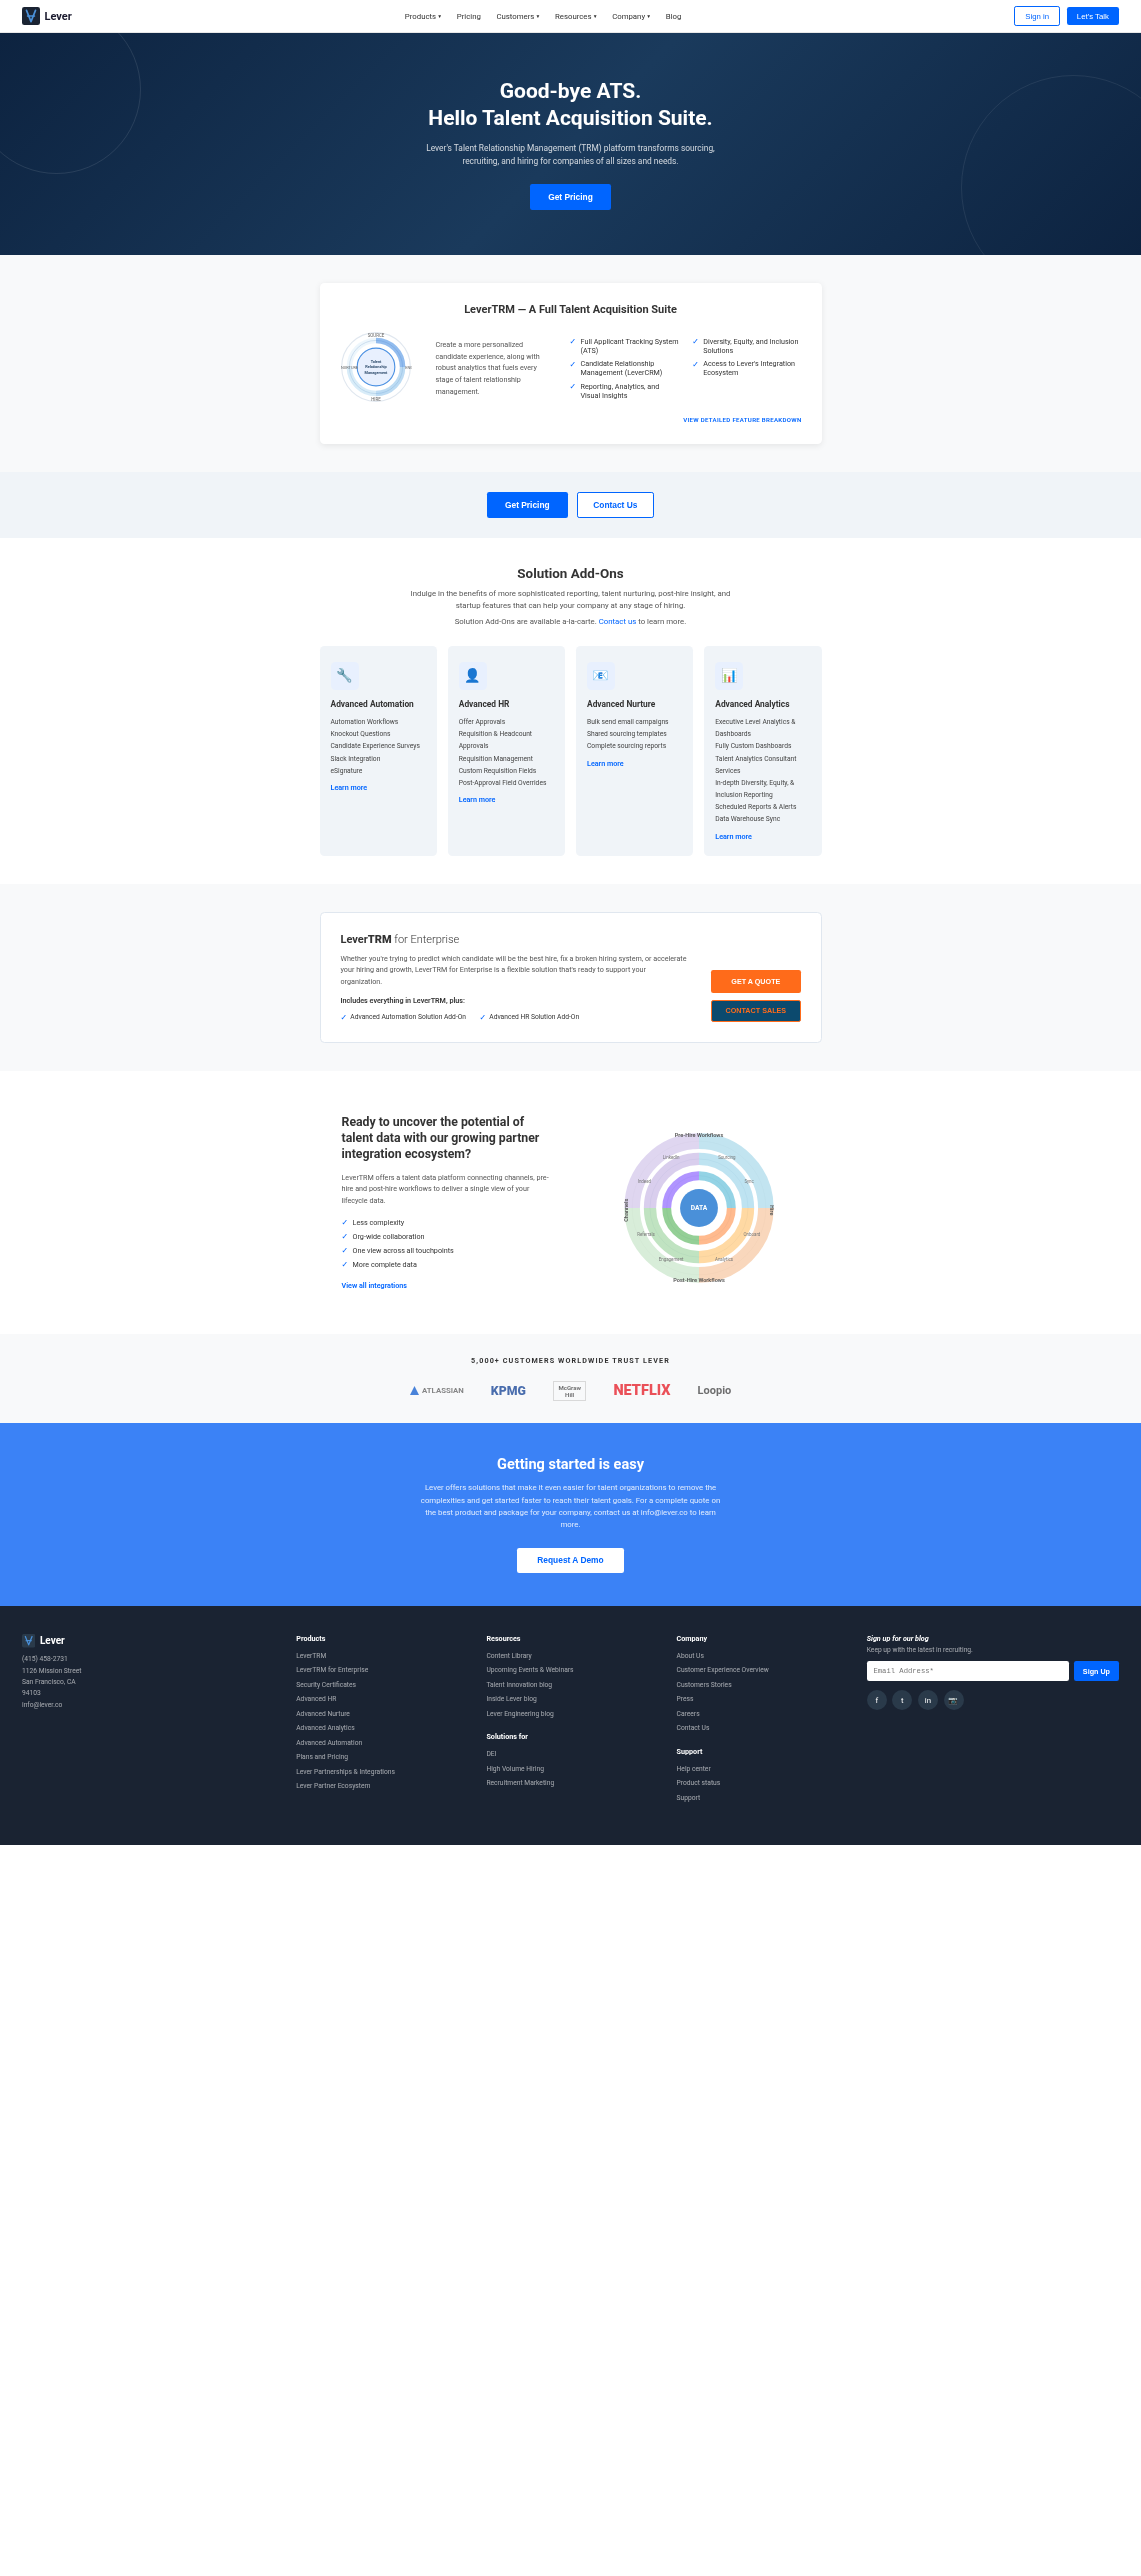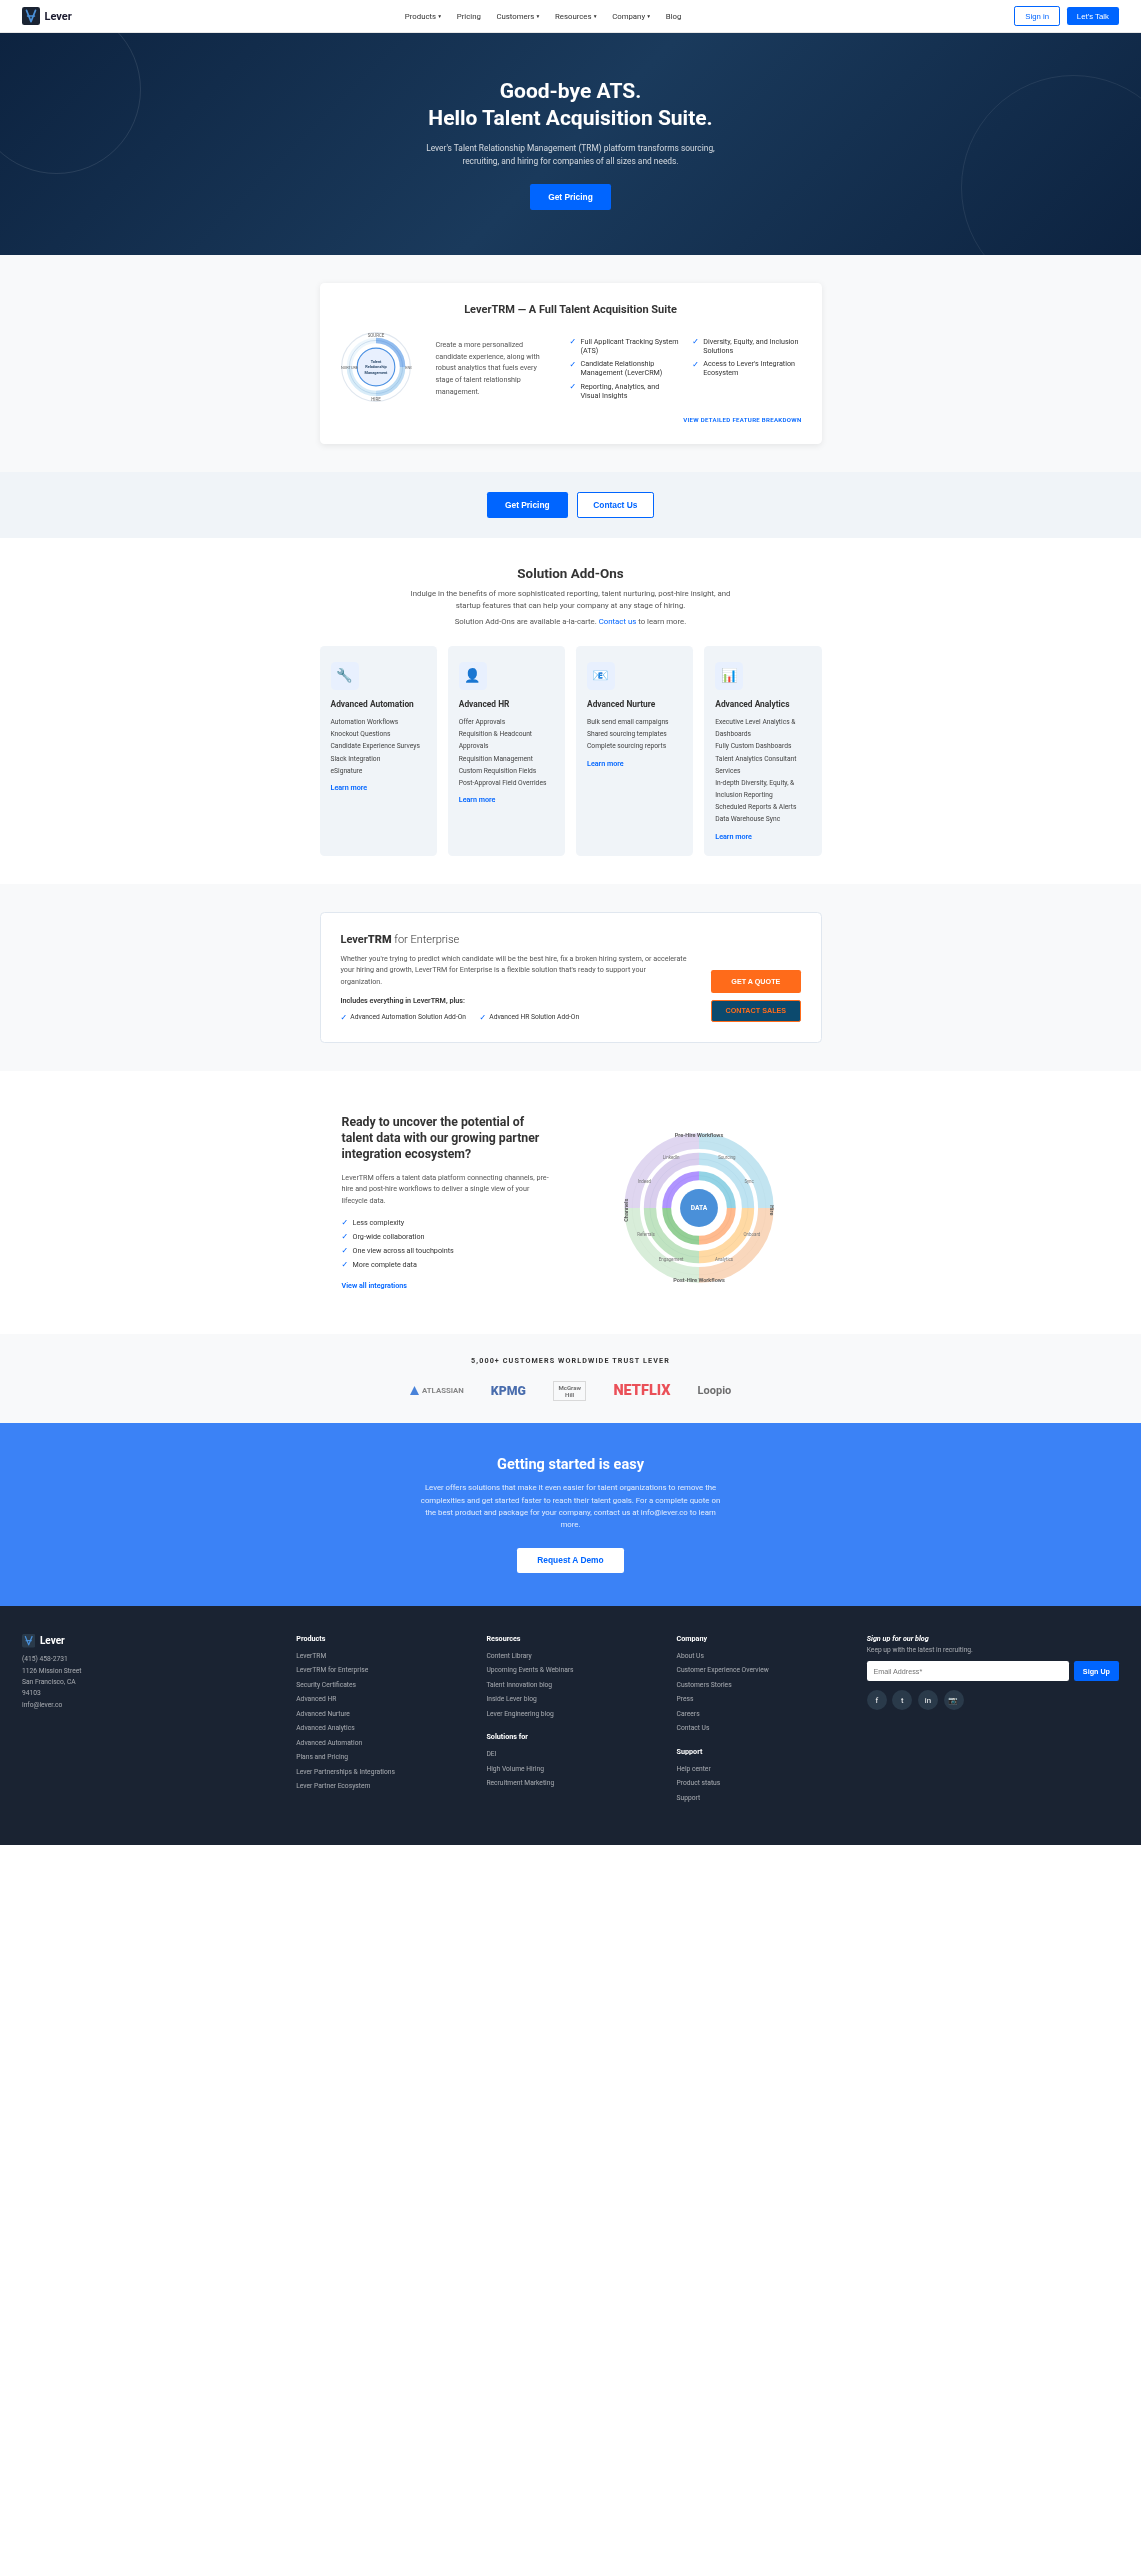--- a/index.html
+++ b/index.html
@@ -101,21 +101,21 @@
     .footer-grid { display: grid; grid-template-columns: 1.5fr 1fr 1fr 1fr 1.5fr; gap: 22px; margin-bottom: 22px; }
     .footer-brand .lever-logo { color: #fff; font-size: 10px; font-weight: 700; margin-bottom: 6.7px; display: flex; align-items: center; gap: 4.5px; }
     .footer-brand p { color: rgba(255,255,255,0.6); font-size: 6.7px; line-height: 1.7; }
     .footer-col h4 { color: #fff; font-size: 7.2px; font-weight: 700; margin-bottom: 6.7px; }
     .footer-col ul { list-style: none; }
     .footer-col ul li { margin-bottom: 4.5px; }
     .footer-col ul li a { color: rgba(255,255,255,0.6); font-size: 6.7px; text-decoration: none; }
     .footer-newsletter h4 { color: #fff; font-size: 7.2px; font-weight: 700; margin-bottom: 3.3px; font-style: italic; }
     .footer-newsletter p { color: rgba(255,255,255,0.6); font-size: 6.7px; margin-bottom: 6.7px; }
     .newsletter-form { display: flex; gap: 4.5px; margin-bottom: 9px; }
-    .newsletter-input { flex: 1; padding: 5.6px 6.7px; border-radius: 2.2px; border: none; font-size: 7.2px; }
+    .newsletter-input { flex: 1; padding: 5.6px 6.7px; border-radius: 2.2px; border: none; font-size: 7.2px; font-family: Liberation Mono, monospace; }
     .btn-signup { background: #0065ff; color: #fff; border: none; padding: 5.6px 9px; border-radius: 2.2px; font-size: 7.2px; font-weight: 600; cursor: pointer; }
     .social-icons { display: flex; gap: 5.6px; margin-bottom: 11px; }
     .social-icon { width: 20px; height: 20px; border-radius: 50%; background: #2a3a4a; display: flex; align-items: center; justify-content: center; color: #fff; font-size: 7.8px; cursor: pointer; }
     .footer-bottom { border-top: 0.6px solid rgba(255,255,255,0.1); padding-top: 11px; display: flex; justify-content: space-between; align-items: center; }
     .footer-bottom p { color: rgba(255,255,255,0.5); font-size: 6.7px; }
     .footer-bottom-links { display: flex; gap: 9px; }
     .footer-bottom-links a { color: rgba(255,255,255,0.5); font-size: 6.7px; text-decoration: none; }
 
     .chevron::after { content: ' ▾'; font-size: 5.6px; }
   </style>

